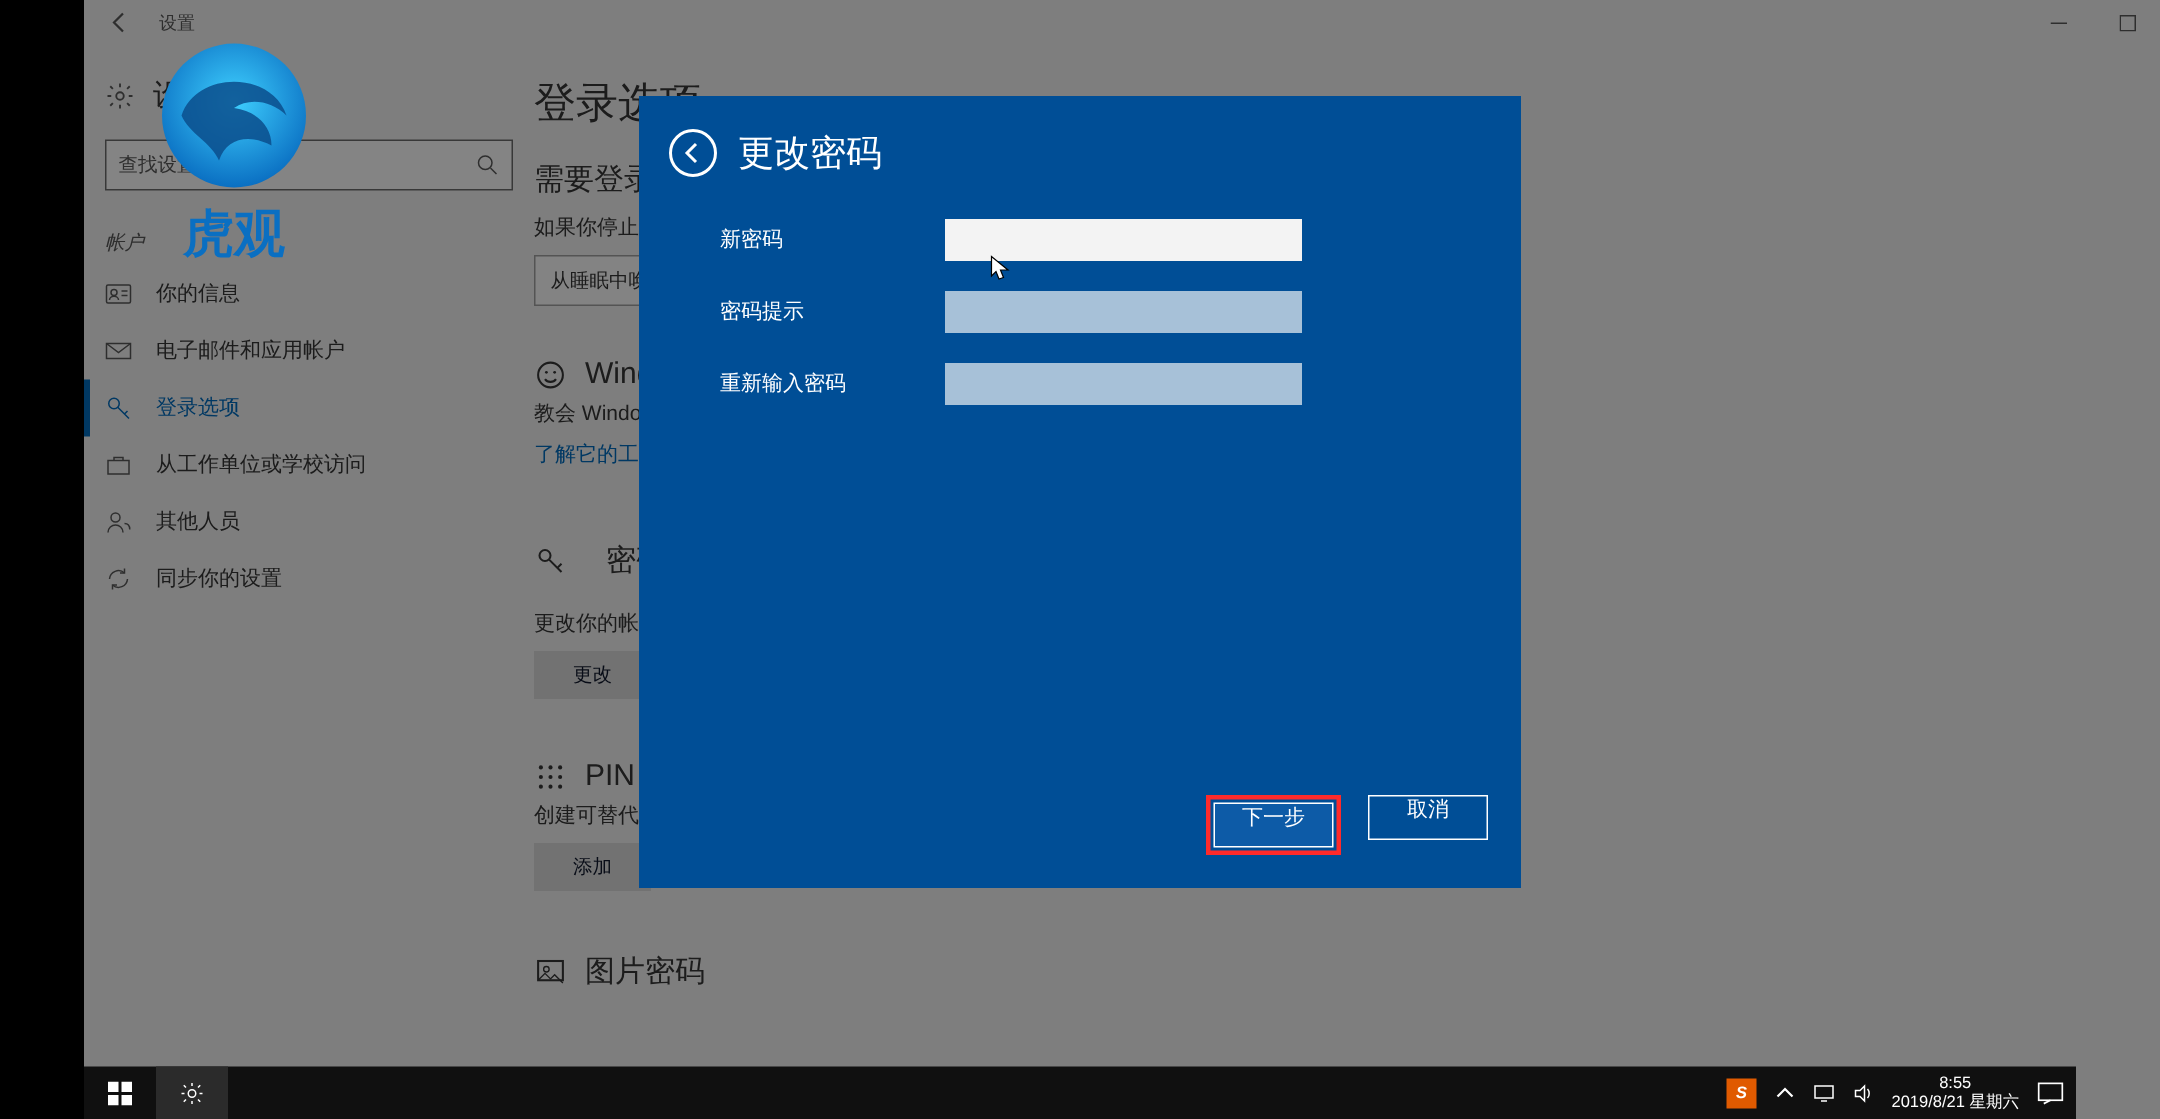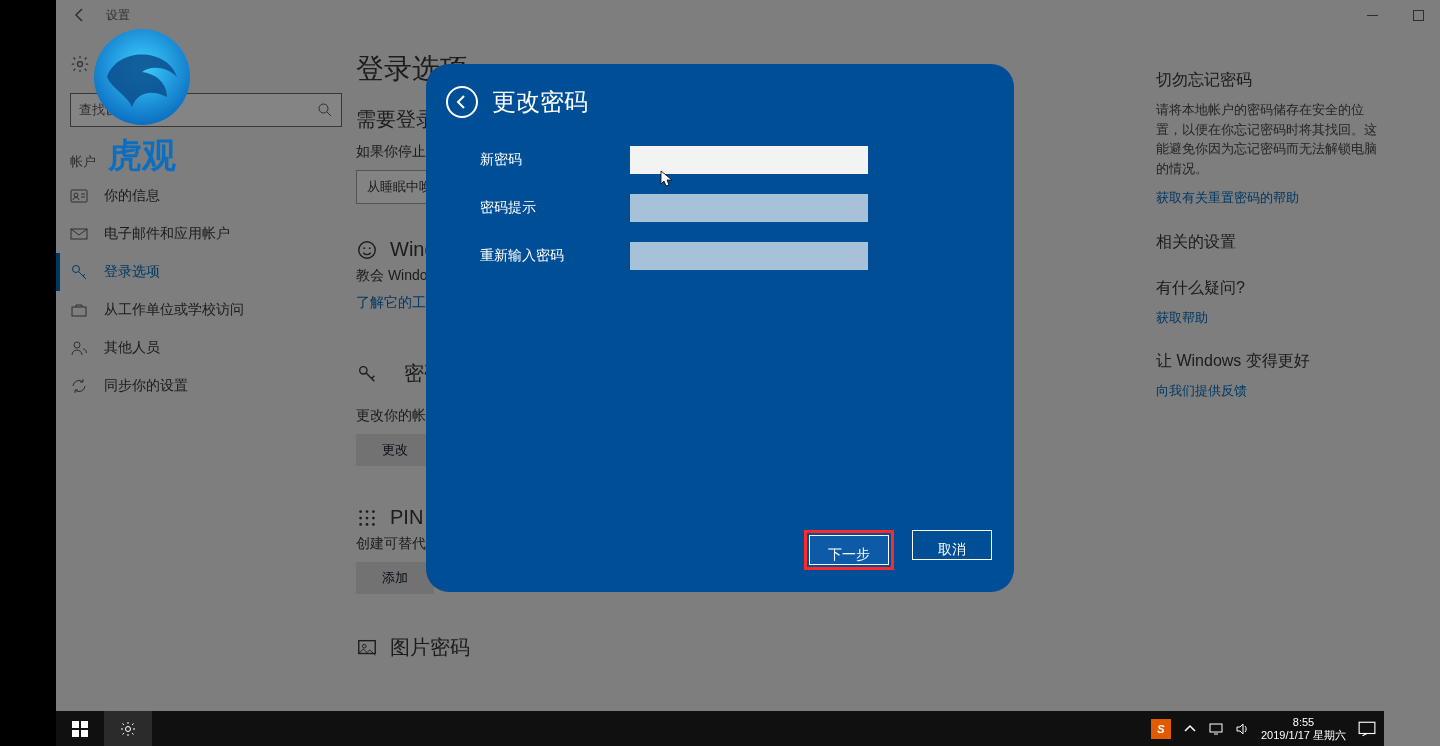--- a/index.html
+++ b/index.html
@@ -13,21 +13,21 @@
   .tb-ctrls{position:absolute;right:0;top:0;display:flex;}
   .tb-btn{width:46px;height:30px;display:flex;align-items:center;justify-content:center;color:#555;}
   .tb-btn svg{width:11px;height:11px;}
   
   .sidebar{position:absolute;left:0;top:32px;width:300px;bottom:0;}
   .settings-hdr{display:flex;align-items:center;gap:12px;padding:18px 14px 8px 14px;color:#333;}
   .settings-hdr svg{width:20px;height:20px;}
   .settings-hdr span{font-size:20px;}
   .searchbox{margin:8px 14px 12px 14px;height:32px;border:1px solid #666;background:#f0f0f0;display:flex;align-items:center;padding:0 8px;justify-content:space-between;color:#555;font-size:13px;}
   .searchbox svg{width:16px;height:16px;}
-  .sec-label{padding:14px 14px 6px 14px;color:#555;font-size:13px;}
+  .sec-label{padding:14px 14px 6px 14px;color:#555;font-size:13px;font-style:italic;}
   .navitem{display:flex;align-items:center;gap:16px;padding:10px 14px;font-size:14px;color:#333;position:relative;font-family:Liberation Serif, serif;}
   .navitem.active{color:#0066b4;}
   .navitem.active::before{content:"";position:absolute;left:0;top:0;bottom:0;width:4px;background:#0066b4;}
   .navicon{width:18px;height:18px;display:flex;align-items:center;justify-content:center;}
   .navicon svg{width:18px;height:18px;}
   
   .main{position:absolute;left:300px;top:32px;right:0;bottom:0;color:#333;}
   .main h1{font-weight:400;font-size:28px;margin:18px 0 12px 0;}
   .main .col1{position:absolute;left:0;top:0;width:760px;}
   .main .col2{position:absolute;left:800px;top:36px;width:230px;font-size:13px;line-height:1.5;}
@@ -35,34 +35,34 @@
   .para{font-size:14px;margin:4px 0 8px 0;line-height:1.5;}
   .dd{display:inline-flex;align-items:center;border:1px solid #999;background:#efefef;height:32px;padding:0 10px;font-size:13px;min-width:140px;justify-content:space-between;}
   .btn{display:inline-flex;align-items:center;justify-content:center;background:#cfcfcf;height:32px;padding:0 26px;font-size:13px;color:#0f172a;}
   .sec-head{display:flex;align-items:center;gap:12px;}
   .sec-head svg{width:22px;height:22px;}
   .link{color:#0066b4;font-size:14px;}
   .rhead{font-size:16px;margin-bottom:8px;color:#333;}
   .rtext{color:#444;margin-bottom:10px;}
   .rlink{color:#0066b4;margin-bottom:22px;display:block;}
   
-  .logo-wm{position:absolute;left:31px;top:22px;width:110px;height:160px;z-index:8;pointer-events:none;}
-  
-  .modal{position:absolute;left:426px;top:64px;width:588px;height:528px;background:#004e96;z-index:10;color:#fff;border-radius:23px;}
+  .logo-wm{position:absolute;left:45px;top:22px;width:110px;height:160px;z-index:8;pointer-events:none;}
+  
+  .modal{position:absolute;left:426px;top:64px;width:588px;height:528px;background:#004e96;z-index:10;color:#fff;}
   .modal-hdr{display:flex;align-items:center;gap:14px;padding:22px 20px 18px 20px;}
   .modal-back{width:28px;height:28px;border:2px solid #fff;border-radius:50%;display:flex;align-items:center;justify-content:center;}
   .modal-back svg{width:14px;height:14px;}
   .modal-title{font-size:24px;font-weight:400;}
   .mrow{display:flex;align-items:center;padding:10px 0;gap:24px;}
   .mrow .lbl{width:180px;padding-left:54px;font-size:14px;box-sizing:border-box;color:#fff;}
   .mrow input{width:226px;height:28px;border:none;outline:none;padding:0 6px;font-size:13px;}
   .mrow .inp-active{background:#f3f3f3;}
   .mrow .inp-idle{background:#a7c1d8;}
   .modal-btns{position:absolute;right:22px;bottom:22px;display:flex;gap:18px;}
-  .mbtn{width:78px;height:28px;display:flex;align-items:flex-end;justify-content:center;color:#fff;font-size:14px;border:1px solid #fff;background:transparent;}
+  .mbtn{width:78px;height:28px;display:flex;align-items:flex-start;justify-content:center;color:#fff;font-size:14px;border:1px solid #fff;background:transparent;}
   .next-wrap{border:3px solid #ff2a2a;padding:2px;}
   .next-wrap .mbtn{background:#0d5ba7;border:1px solid #fff;}
   
   .cursor{position:absolute;z-index:12;width:14px;height:18px;pointer-events:none;}
   
   .taskbar{position:absolute;left:56px;right:56px;bottom:0;height:35px;background:#101010;z-index:20;display:flex;align-items:stretch;color:#fff;font-size:11px;}
   .tbtn{width:48px;display:flex;align-items:center;justify-content:center;}
   .tbtn.active{background:#2b2b2b;}
   .tbtn svg{width:16px;height:16px;}
   .task-right{margin-left:auto;display:flex;align-items:center;gap:12px;padding-right:8px;}
@@ -236,30 +236,20 @@
       <div class="sec-head" style="margin-top:40px;">
         <svg viewBox="0 0 24 24">
             <rect x="3" y="4" width="18" height="14" stroke="#333" fill="none" stroke-width="1.5"></rect>
             <circle cx="9" cy="10" r="2" stroke="#333" fill="none"></circle>
             <path d="M3 18l5-5 4 4 3-3 6 6" stroke="#333" fill="none"></path>
           </svg>
         <div class="sub" style="margin:0">图片密码</div>
       </div>
     </div>
 
-    <div class="col2">
-      <div class="rhead">切勿忘记密码</div>
-      <div class="rtext">请将本地帐户的密码储存在安全的位置，以便在你忘记密码时将其找回。这能避免你因为忘记密码而无法解锁电脑的情况。</div>
-      <a class="rlink">获取有关重置密码的帮助</a>
-      <div class="rhead" style="margin-bottom:22px;">相关的设置</div>
-      <div class="rhead">有什么疑问?</div>
-      <a class="rlink">获取帮助</a>
-      <div class="rhead">让 Windows 变得更好</div>
-      <a class="rlink">向我们提供反馈</a>
-    </div>
   </div>
 
   <div class="dim"></div>
 
   <div class="logo-wm">
     <svg viewBox="0 0 110 160">
       <defs>
         <radialGradient id="lg" cx="50%" cy="40%" r="60%">
           <stop offset="0%" stop-color="#3fd0ff"></stop>
           <stop offset="100%" stop-color="#0a6fc2"></stop>
@@ -334,20 +324,20 @@
     <svg class="tray-ico" viewBox="0 0 14 14">
         <rect x="1" y="2" width="12" height="8" stroke="#fff" fill="none"></rect>
         <path d="M5 12h4" stroke="#fff"></path>
       </svg>
     <svg class="tray-ico" viewBox="0 0 14 14">
         <path d="M2 5v4h3l3 3V2L5 5H2z" stroke="#fff" fill="none"></path>
         <path d="M10 4c1.5 1.5 1.5 4.5 0 6" stroke="#fff" fill="none"></path>
       </svg>
     <div class="clock">
       <span>8:55</span>
-      <span>2019/1/17 星期六</span>
+      <span>2019/8/21 星期六</span>
     </div>
     <svg class="tray-ico" style="width:18px;height:18px" viewBox="0 0 16 16">
         <rect x="1" y="2" width="14" height="10" stroke="#fff" fill="none"></rect>
         <path d="M4 14l4-2" stroke="#fff"></path>
       </svg>
   </div>
 </div>
 
 </body></html>

